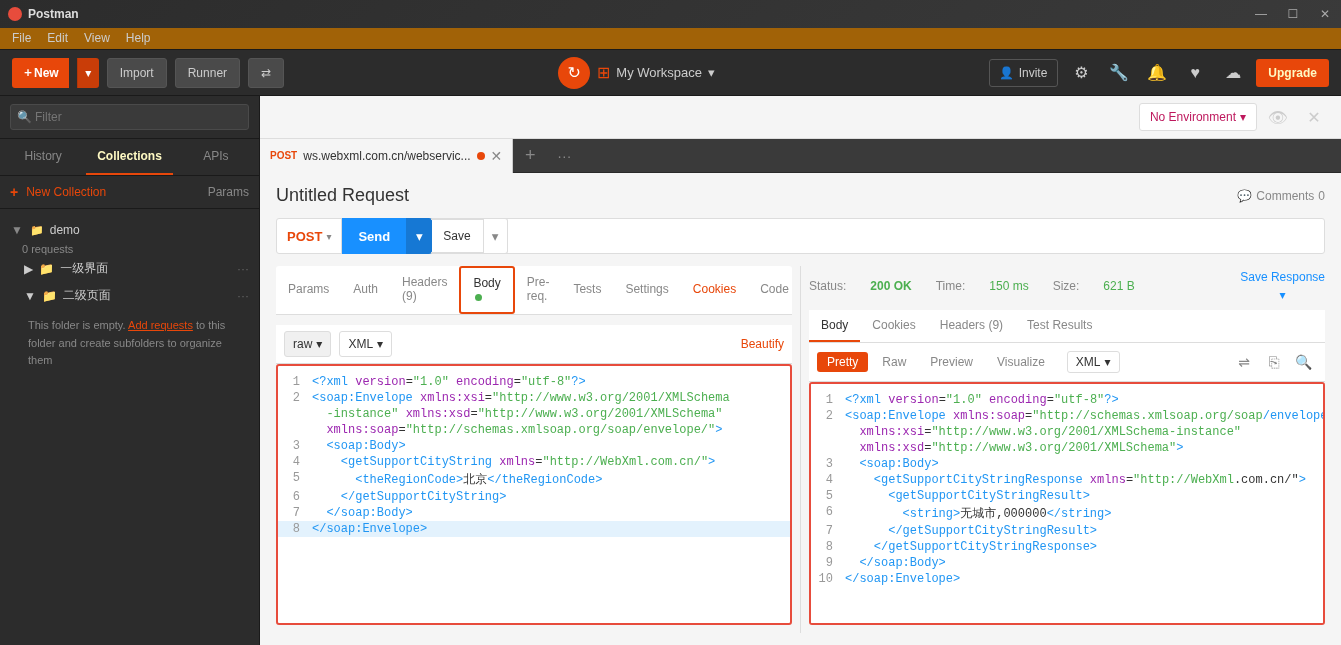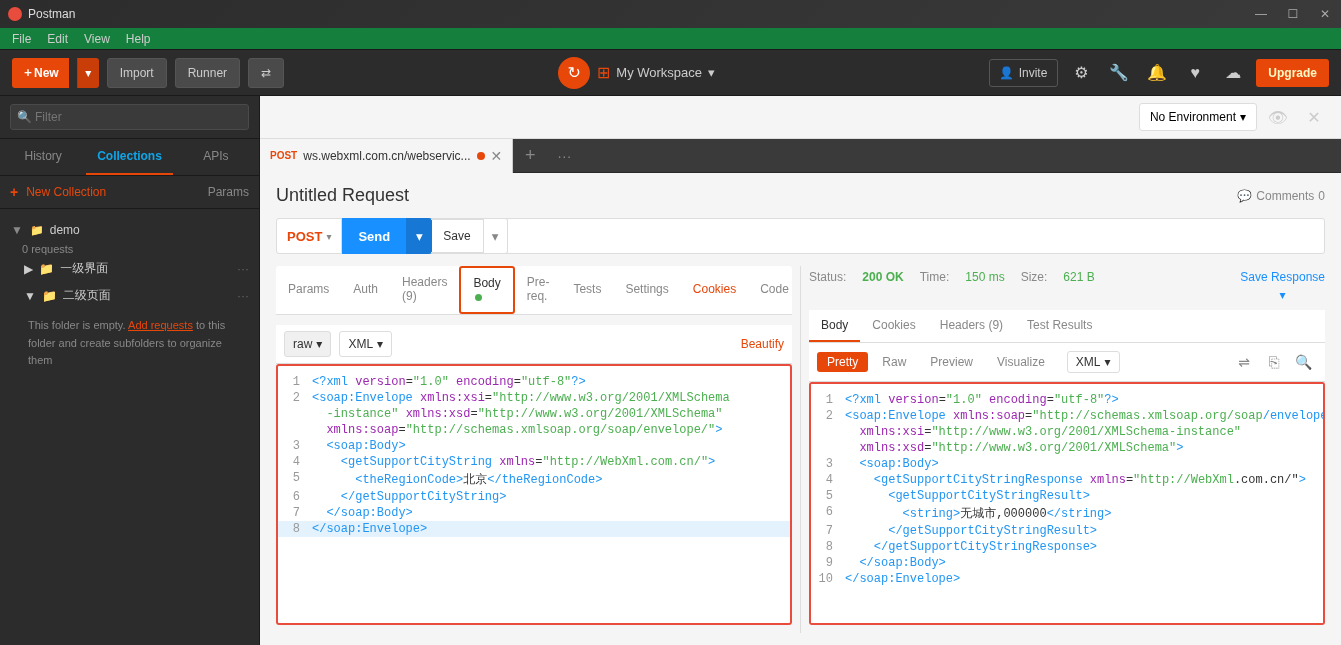--- a/index.html
+++ b/index.html
@@ -10,30 +10,30 @@
       background: linear-gradient(135deg, #2c2c2c 0%, #3a3a3a 100%);
       height: 28px;
       display: flex;
       align-items: center;
       padding: 0 8px;
       color: #ccc;
       font-size: 12px;
       position: relative;
     }
     #titlebar .title-icon { width: 14px; height: 14px; background: #e74c3c; border-radius: 50%; margin-right: 6px; }
-    #titlebar .app-title { font-size: 12px; color: #ddd; }
+    #titlebar .app-title { font-size: 12px; color: #ddd; font-weight: bold; }
     #titlebar .win-controls { position: absolute; right: 0; display: flex; }
     #titlebar .win-btn { width: 32px; height: 28px; display: flex; align-items: center; justify-content: center; cursor: pointer; color: #aaa; font-size: 12px; }
 
     
     #menubar {
-      background: #15803d;
+      background: #a16207;
       height: 22px;
       display: flex;
-      align-items: center;
+      align-items: flex-end;
       padding: 0 4px;
       border-bottom: 1px solid #1a1a1a;
     }
     #menubar span {
       color: #ccc;
       font-size: 12px;
       padding: 0 8px;
       cursor: pointer;
       height: 22px;
       display: flex;
@@ -208,21 +208,21 @@
       height: 36px;
       display: flex;
       align-items: center;
       justify-content: center;
       color: #888;
       font-size: 12px;
       cursor: pointer;
       border-bottom: 2px solid transparent;
     }
     .sidebar-tab.active {
-      color: #0ea5e9;
+      color: #fef9c3;
       border-bottom: 2px solid #e8470a;
       font-weight: 600;
     }
     .sidebar-actions {
       display: flex;
       align-items: center;
       justify-content: space-between;
       padding: 8px 10px;
       border-bottom: 1px solid #1a1a1a;
     }
@@ -568,22 +568,22 @@
       flex: 1;
       display: flex;
       flex-direction: column;
       overflow: hidden;
       padding: 0 0 8px 8px;
       border-left: 1px solid #ddd;
     }
 
     .response-status-bar {
       display: flex;
-      align-items: flex-start;
-      gap: 16px;
+      align-items: center;
+      gap: 24px;
       padding: 4px 0 8px 0;
       font-size: 12px;
     }
     .status-label { color: #888; }
     .status-ok { color: #4CAF50; font-weight: 600; }
     .status-time { color: #4CAF50; }
     .status-size { color: #4CAF50; }
     .save-response-btn {
       margin-left: auto;
       background: transparent;
@@ -679,21 +679,21 @@
       display: flex;
       align-items: center;
       gap: 4px;
       padding: 0 10px;
       height: 28px;
       border: 1px solid #ddd;
       border-radius: 3px;
       background: white;
       cursor: pointer;
       font-size: 12px;
-      color: #000000;
+      color: #be185d;
     }
     .env-bar {
       display: flex;
       align-items: center;
       gap: 6px;
       padding: 6px 12px;
       background: #f5f5f5;
       border-bottom: 1px solid #ddd;
       justify-content: flex-end;
     }

